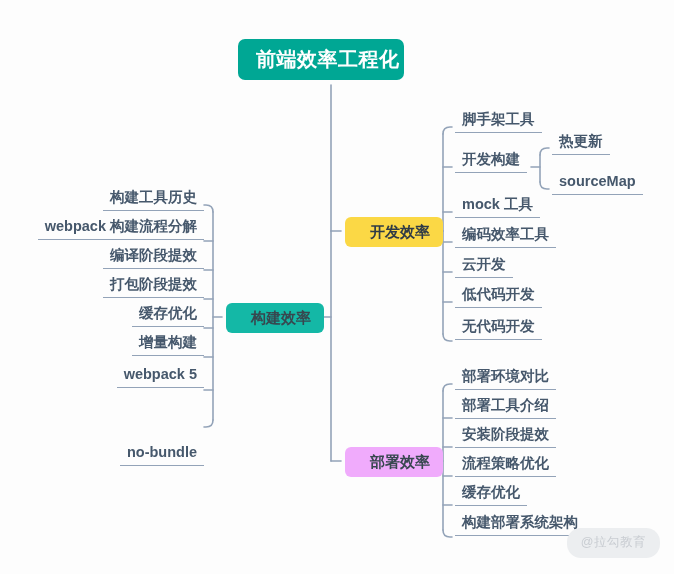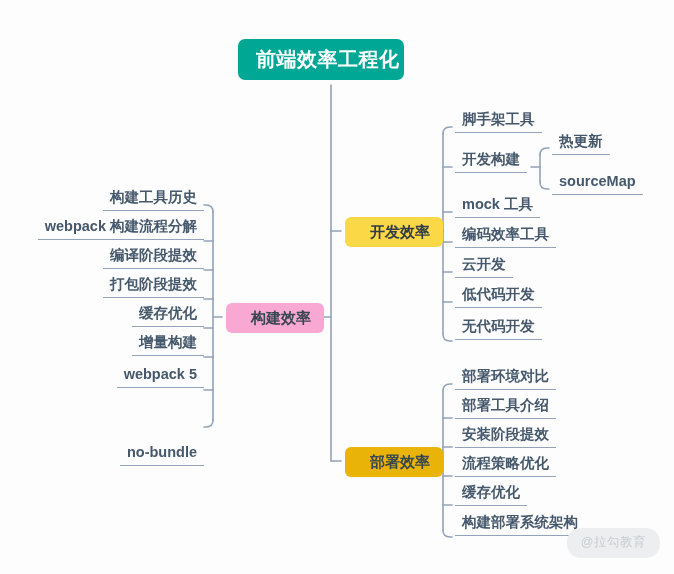--- a/index.html
+++ b/index.html
@@ -44,22 +44,22 @@
   
   .pill {
     font-size: 15px;
     font-weight: bold;
     border-radius: 6px;
     padding: 7px 13px 8px 25px;
     color: #3b4a58;
     line-height: 1;
   }
   .pill-dev   { background: #fbd845; color: #2f3b46; }
-  .pill-build { background: #f9a8d4; color: #37474f; }
-  .pill-deploy{ background: #eab308; color: #37474f; }
+  .pill-build { background: #14b8a6; color: #37474f; }
+  .pill-deploy{ background: #f0abfc; color: #37474f; }
 
   
   .leaf {
     font-size: 14.5px;
     font-weight: bold;
     color: #46586c;
     border-bottom: 1.6px solid #93a3b8;
     padding: 2px 7px 4px 7px;
     line-height: 1.25;
   }

